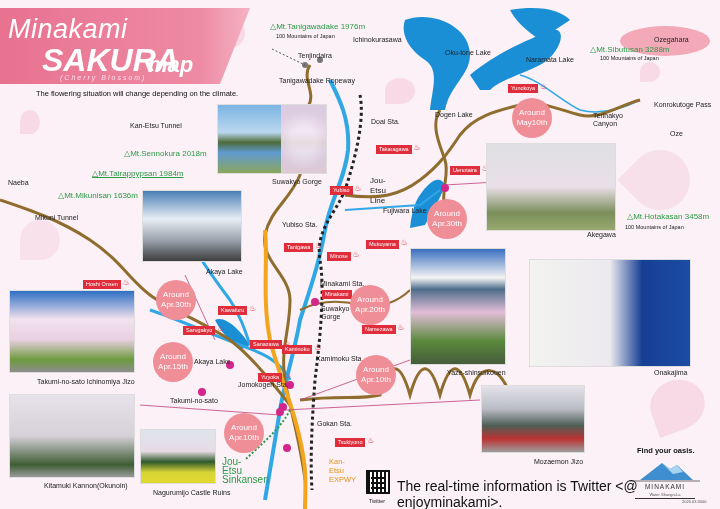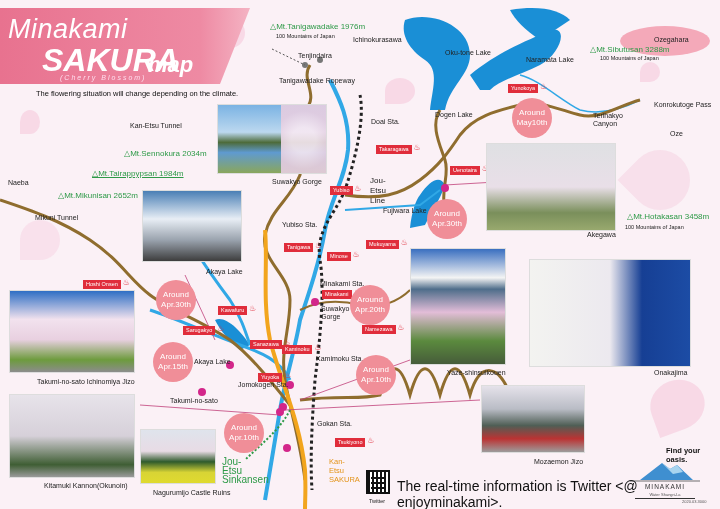--- a/index.html
+++ b/index.html
@@ -110,23 +110,23 @@
 <div class="title-1">Minakami</div>
 <div class="title-2">SAKURA</div>
 <div class="title-3">map</div>
 <div class="title-sub">(Cherry Blossom)</div>
 <div class="note">The flowering situation will change depending on the climate.</div>
 
 <div class="mtn" style="left:270px;top:22px;">△Mt.Tanigawadake 1976m</div>
 <div class="lbl-sm" style="left:276px;top:33px;">100 Mountains of Japan</div>
 <div class="mtn" style="left:590px;top:45px;">△Mt.Sibutusan 3288m</div>
 <div class="lbl-sm" style="left:600px;top:55px;">100 Mountains of Japan</div>
-<div class="mtn" style="left:124px;top:149px;">△Mt.Sennokura 2034m</div>
+<div class="mtn" style="left:124px;top:149px;">△Mt.Sennokura 2018m</div>
 <div class="mtn" style="left:92px;top:169px;text-decoration:underline;">△Mt.Tairappypsan 1984m</div>
-<div class="mtn" style="left:58px;top:191px;">△Mt.Mikunisan 2652m</div>
+<div class="mtn" style="left:58px;top:191px;">△Mt.Mikunisan 1636m</div>
 <div class="mtn" style="left:627px;top:212px;">△Mt.Hotakasan 3458m</div>
 <div class="lbl-sm" style="left:625px;top:224px;">100 Mountains of Japan</div>
 
 <div class="lbl" style="left:654px;top:36px;">Ozegahara</div>
 <div class="lbl" style="left:353px;top:36px;">Ichinokurasawa</div>
 <div class="lbl" style="left:298px;top:52px;">Tenjindaira</div>
 <div class="lbl" style="left:279px;top:77px;">Tanigawadake Ropeway</div>
 <div class="lbl" style="left:445px;top:49px;">Oku-tone Lake</div>
 <div class="lbl" style="left:526px;top:56px;">Naramata Lake</div>
 <div class="lbl" style="left:654px;top:101px;">Konrokutoge Pass</div>
@@ -141,21 +141,21 @@
 <div class="lbl" style="left:383px;top:207px;">Fujiwara Lake</div>
 <div class="lbl" style="left:282px;top:221px;">Yubiso Sta.</div>
 <div class="lbl" style="left:320px;top:280px;">Minakami Sta.</div>
 <div class="lbl" style="left:321px;top:305px;width:34px;white-space:normal;line-height:8px;">Suwakyo Gorge</div>
 <div class="lbl" style="left:316px;top:355px;">Kamimoku Sta.</div>
 <div class="lbl" style="left:194px;top:358px;">Akaya Lake</div>
 <div class="lbl" style="left:238px;top:381px;">Jomokogen Sta.</div>
 <div class="lbl" style="left:170px;top:397px;">Takumi-no-sato</div>
 <div class="lbl" style="left:317px;top:420px;">Gokan Sta.</div>
 <div class="lbl" style="left:222px;top:457px;width:36px;white-space:normal;color:#2e9a48;font-size:10px;line-height:9px;">Jou-Etsu Sinkansen</div>
-<div class="lbl" style="left:329px;top:457px;width:30px;white-space:normal;color:#e3941a;font-size:7.5px;line-height:9px;">Kan-Etsu SAKURA</div>
+<div class="lbl" style="left:329px;top:457px;width:30px;white-space:normal;color:#e3941a;font-size:7.5px;line-height:9px;">Kan-Etsu EXPWY</div>
 
 <div class="onsen" style="left:508px;top:84px;">Yunokoya</div>
 <div class="onsen" style="left:376px;top:145px;">Takaragawa</div>
 <div class="onsen" style="left:450px;top:166px;">Uenotaira</div>
 <div class="onsen" style="left:330px;top:186px;">Yubiso</div>
 <div class="onsen" style="left:284px;top:243px;">Tanigawa</div>
 <div class="onsen" style="left:327px;top:252px;">Minose</div>
 <div class="onsen" style="left:366px;top:240px;">Mukuyama</div>
 <div class="onsen" style="left:322px;top:290px;">Minakami</div>
 <div class="onsen" style="left:83px;top:280px;">Hoshi Onsen</div>
@@ -221,21 +221,21 @@
 
 <div class="photo" style="left:140px;top:429px;width:76px;height:55px;background:linear-gradient(180deg,#dfe4ec 0%,#e8dbe5 40%,#2f5a2c 60%,#d8d435 80%,#e0da2f 100%);"></div>
 <div class="cap" style="left:153px;top:489px;">Nagurumijo Castle Ruins</div>
 
 <div class="photo" style="left:481px;top:385px;width:104px;height:68px;background:linear-gradient(180deg,#e5e2ea 0%,#b9bcc5 35%,#4f5e55 60%,#b33 80%,#9c9c9c 100%);"></div>
 <div class="cap" style="left:534px;top:458px;">Mozaemon Jizo</div>
 
 <div class="qr"></div>
 <div class="lbl-sm" style="left:369px;top:498px;">Twitter</div>
 <div class="abs" style="left:397px;top:478px;font-size:14px;color:#111;">The real-time information is Twitter &lt;@ enjoyminakami&gt;.</div>
-<div class="abs" style="left:666px;top:446px;font-size:7.5px;font-weight:bold;color:#111;">Find your oasis.</div>
+<div class="abs" style="left:637px;top:446px;font-size:7.5px;font-weight:bold;color:#111;">Find your oasis.</div>
 
 <div class="abs" style="left:625px;top:460px;width:80px;height:45px;">
   <svg width="80" height="22">
     <path d="M15 20 L37 3 L45 9 L52 5 L68 20 Z" fill="#3f8fd0"></path>
     <path d="M37 3 L45 9 L52 5 L58 12 L48 14 Z" fill="#a8d4ef"></path>
     <line x1="5" y1="21" x2="75" y2="21" stroke="#333" stroke-width="0.7"></line>
   </svg>
   <div style="position:absolute;left:0;top:23px;width:80px;text-align:center;font-size:6.5px;letter-spacing:1px;color:#333;">MINAKAMI</div>
   <div style="position:absolute;left:0;top:32px;width:80px;text-align:center;font-size:4px;color:#555;">Water Shangri-La</div>
   <div style="position:absolute;left:10px;top:38px;width:60px;border-top:0.7px solid #333;"></div>

